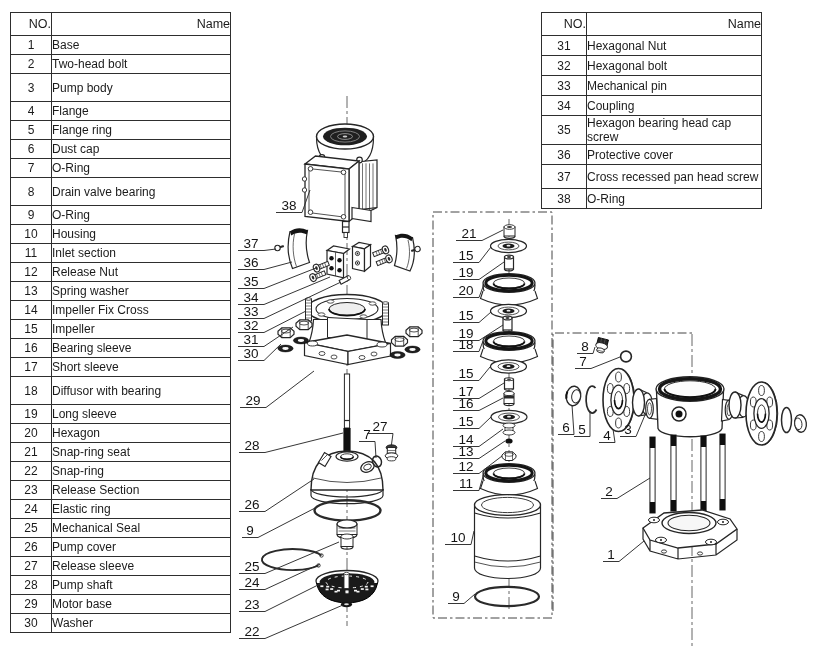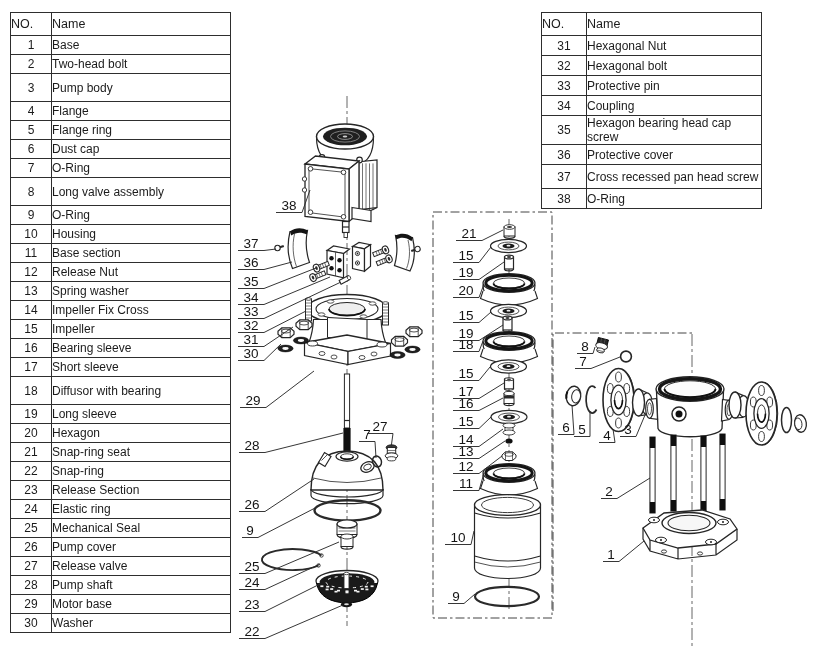--- a/index.html
+++ b/index.html
@@ -1,21 +1,21 @@
 <!DOCTYPE html>
 <html><head>
 <meta charset="utf-8">
 <style>
   html,body{margin:0;padding:0;background:#fff;}
   .page{position:relative;width:815px;height:653px;background:#fff;overflow:hidden;
         font-family:"Liberation Sans",sans-serif;}
   .ptable{position:absolute;border-collapse:collapse;background:#fff;table-layout:fixed;}
   .ptable th,.ptable td{border:1px solid #2e2e2e;font-size:12px;color:#1b1b1b;
         font-weight:400;vertical-align:middle;padding:0;overflow:hidden;}
-  .ptable th{height:22px;text-align:left;font-size:12.5px;}
+  .ptable th{height:22px;text-align:right;font-size:12.5px;}
   #tableL{left:10px;top:12px;width:221px;}
   #tableR{left:541px;top:12px;width:221px;}
   #tableL col.cno{width:41px}
   #tableR col.cno{width:45px}
   #tableL tbody tr{height:19px}
   #tableL tbody tr:nth-child(3),#tableL tbody tr:nth-child(8),#tableL tbody tr:nth-child(18){height:28px}
   #tableR tbody tr{height:20px}
   #tableR tbody tr:nth-child(5){height:27px}
   #tableR tbody tr:nth-child(7){height:24px}
   .no-cell{text-align:center;}
@@ -69,33 +69,33 @@
         <tr>
           <td class="no-cell">6</td>
           <td class="name-cell">Dust cap</td>
         </tr>
         <tr>
           <td class="no-cell">7</td>
           <td class="name-cell">O-Ring</td>
         </tr>
         <tr>
           <td class="no-cell">8</td>
-          <td class="name-cell">Long valve assembly</td>
+          <td class="name-cell">Drain valve bearing</td>
         </tr>
         <tr>
           <td class="no-cell">9</td>
           <td class="name-cell">O-Ring</td>
         </tr>
         <tr>
           <td class="no-cell">10</td>
           <td class="name-cell">Housing</td>
         </tr>
         <tr>
           <td class="no-cell">11</td>
-          <td class="name-cell">Base section</td>
+          <td class="name-cell">Inlet section</td>
         </tr>
         <tr>
           <td class="no-cell">12</td>
           <td class="name-cell">Release Nut</td>
         </tr>
         <tr>
           <td class="no-cell">13</td>
           <td class="name-cell">Spring washer</td>
         </tr>
         <tr>
@@ -145,21 +145,21 @@
         <tr>
           <td class="no-cell">25</td>
           <td class="name-cell">Mechanical Seal</td>
         </tr>
         <tr>
           <td class="no-cell">26</td>
           <td class="name-cell">Pump cover</td>
         </tr>
         <tr>
           <td class="no-cell">27</td>
-          <td class="name-cell">Release valve</td>
+          <td class="name-cell">Release sleeve</td>
         </tr>
         <tr>
           <td class="no-cell">28</td>
           <td class="name-cell">Pump shaft</td>
         </tr>
         <tr>
           <td class="no-cell">29</td>
           <td class="name-cell">Motor base</td>
         </tr>
         <tr>
@@ -184,21 +184,21 @@
         <tr>
           <td class="no-cell">31</td>
           <td class="name-cell">Hexagonal Nut</td>
         </tr>
         <tr>
           <td class="no-cell">32</td>
           <td class="name-cell">Hexagonal bolt</td>
         </tr>
         <tr>
           <td class="no-cell">33</td>
-          <td class="name-cell">Protective pin</td>
+          <td class="name-cell">Mechanical pin</td>
         </tr>
         <tr>
           <td class="no-cell">34</td>
           <td class="name-cell">Coupling</td>
         </tr>
         <tr>
           <td class="no-cell">35</td>
           <td class="name-cell">Hexagon bearing head cap screw</td>
         </tr>
         <tr>

